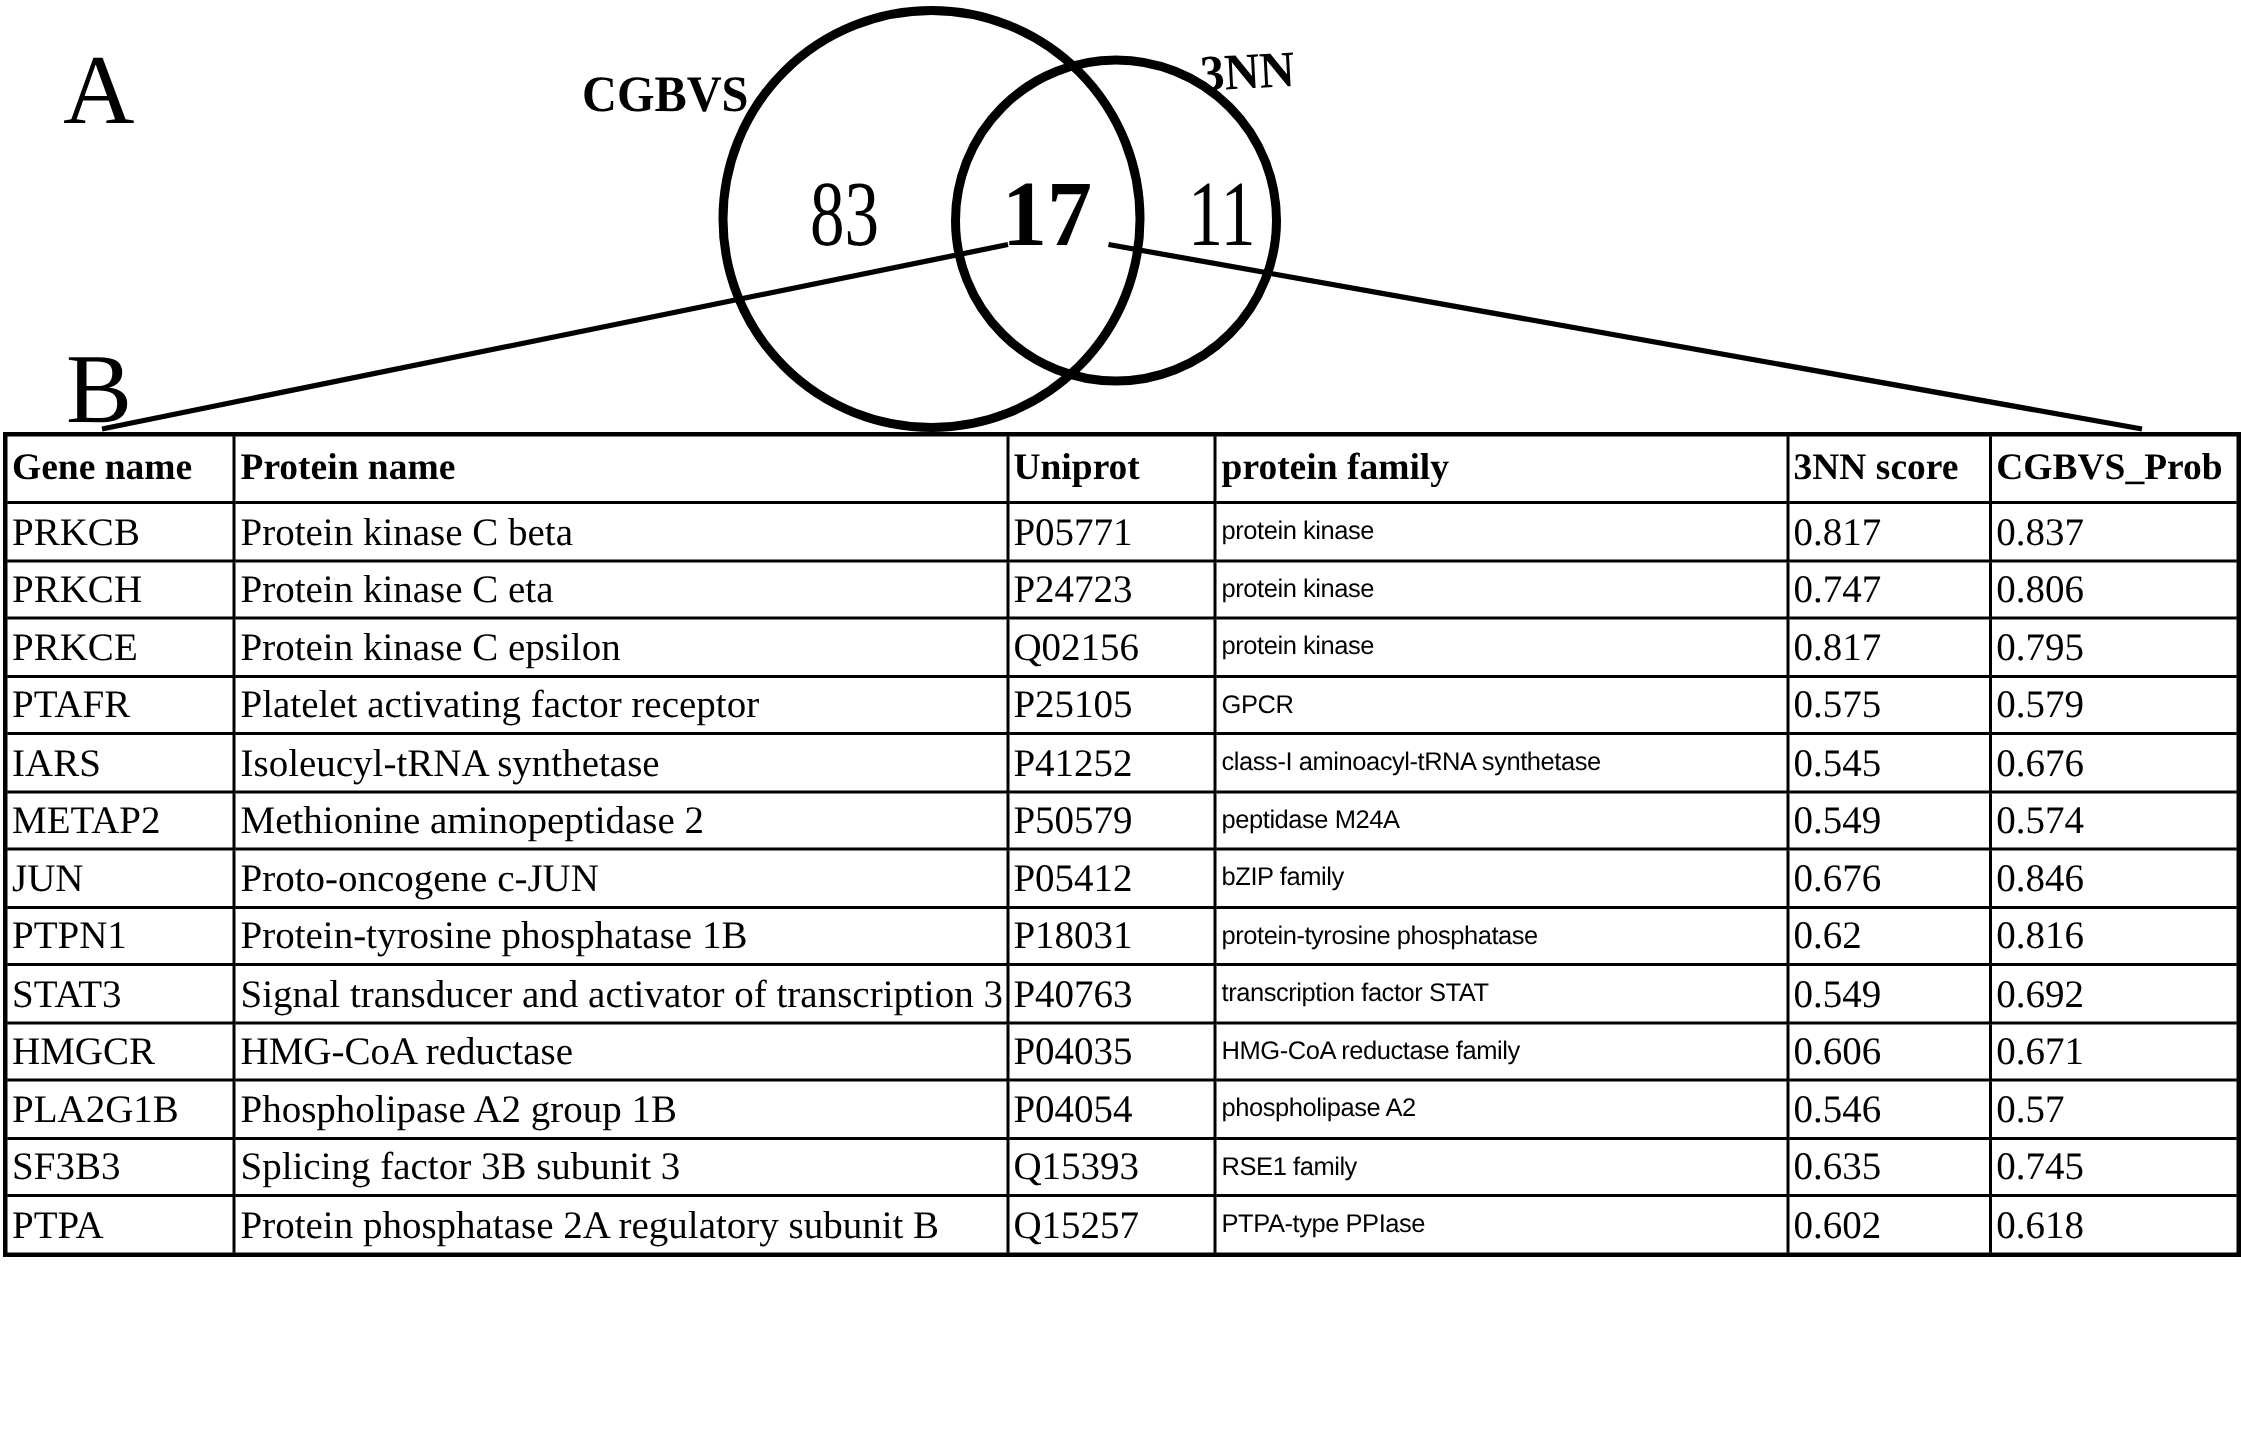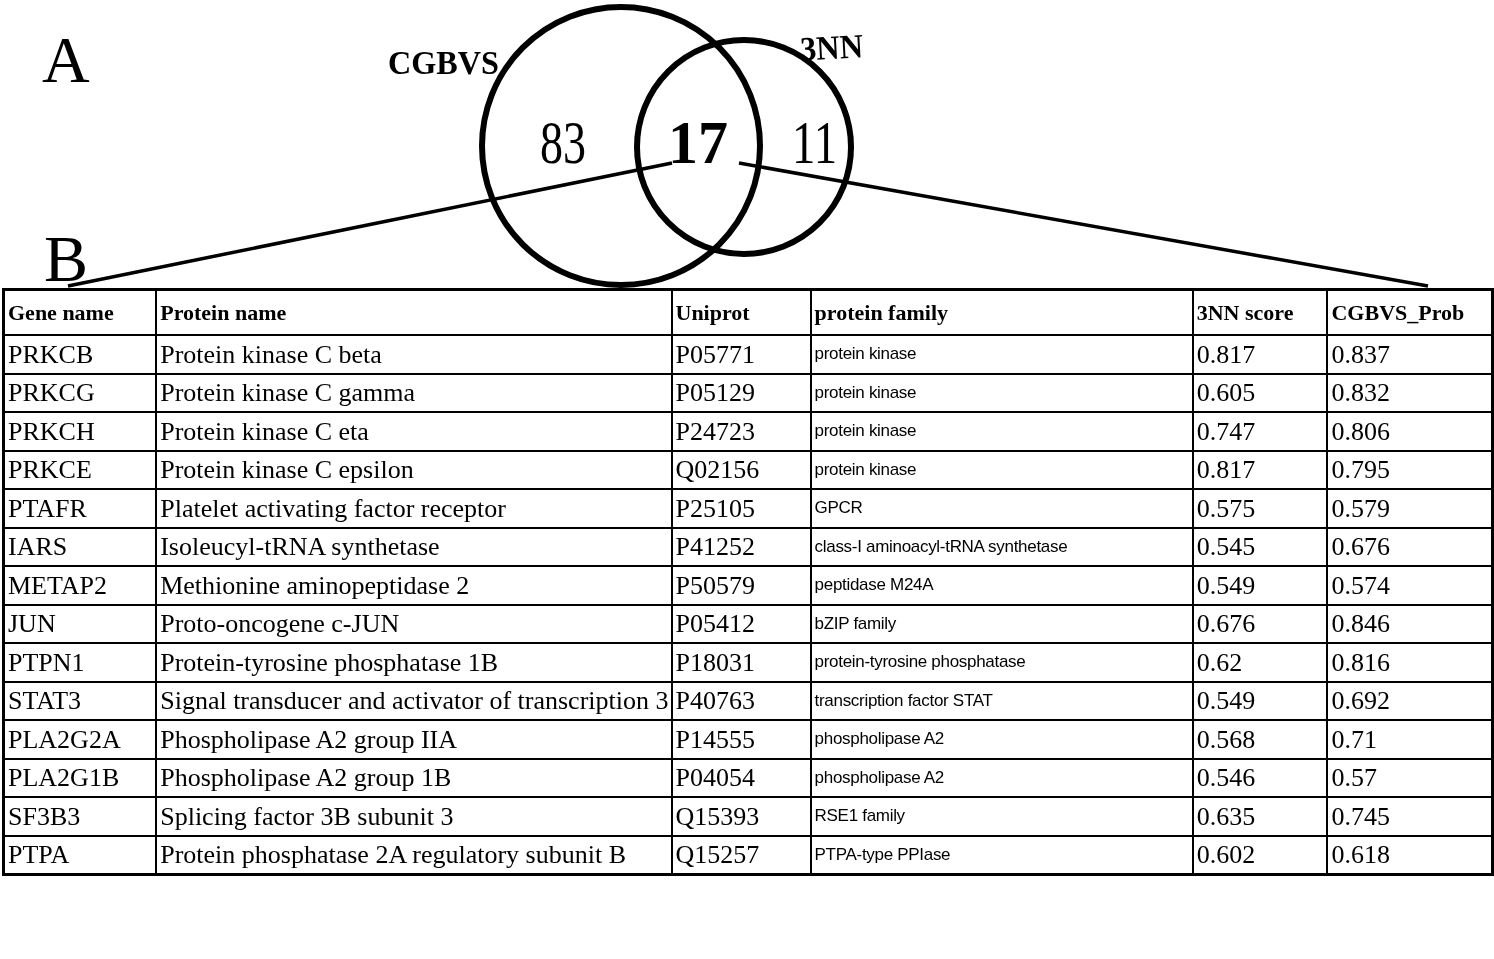--- a/index.html
+++ b/index.html
@@ -23,21 +23,21 @@
   table.protein-table td{
     border:2px solid #000;
     padding:0 2px 0 3px;
     white-space:nowrap;
     overflow:hidden;
     text-align:left;
     vertical-align:middle;
     line-height:1.05;
   }
   table.protein-table th{
-    font-size:22px;
+    font-size:25px;
     font-weight:bold;
     height:43px;
   }
   table.protein-table td{
     font-size:26px;
     font-weight:normal;
     height:36.5px;
   }
   table.protein-table td.family{
     font-family:"Liberation Sans","DejaVu Sans",sans-serif;
@@ -90,28 +90,20 @@
       <tbody>
           <tr>
             <td>PRKCB</td>
             <td>Protein kinase C beta</td>
             <td>P05771</td>
             <td class="family">protein kinase</td>
             <td>0.817</td>
             <td>0.837</td>
           </tr>
           <tr>
-            <td>PRKCG</td>
-            <td>Protein kinase C gamma</td>
-            <td>P05129</td>
-            <td class="family">protein kinase</td>
-            <td>0.605</td>
-            <td>0.832</td>
-          </tr>
-          <tr>
             <td>PRKCH</td>
             <td>Protein kinase C eta</td>
             <td>P24723</td>
             <td class="family">protein kinase</td>
             <td>0.747</td>
             <td>0.806</td>
           </tr>
           <tr>
             <td>PRKCE</td>
             <td>Protein kinase C epsilon</td>
@@ -162,26 +154,26 @@
           </tr>
           <tr>
             <td>STAT3</td>
             <td>Signal transducer and activator of transcription 3</td>
             <td>P40763</td>
             <td class="family">transcription factor STAT</td>
             <td>0.549</td>
             <td>0.692</td>
           </tr>
           <tr>
-            <td>PLA2G2A</td>
-            <td>Phospholipase A2 group IIA</td>
-            <td>P14555</td>
-            <td class="family">phospholipase A2</td>
-            <td>0.568</td>
-            <td>0.71</td>
+            <td>HMGCR</td>
+            <td>HMG-CoA reductase</td>
+            <td>P04035</td>
+            <td class="family">HMG-CoA reductase family</td>
+            <td>0.606</td>
+            <td>0.671</td>
           </tr>
           <tr>
             <td>PLA2G1B</td>
             <td>Phospholipase A2 group 1B</td>
             <td>P04054</td>
             <td class="family">phospholipase A2</td>
             <td>0.546</td>
             <td>0.57</td>
           </tr>
           <tr>

